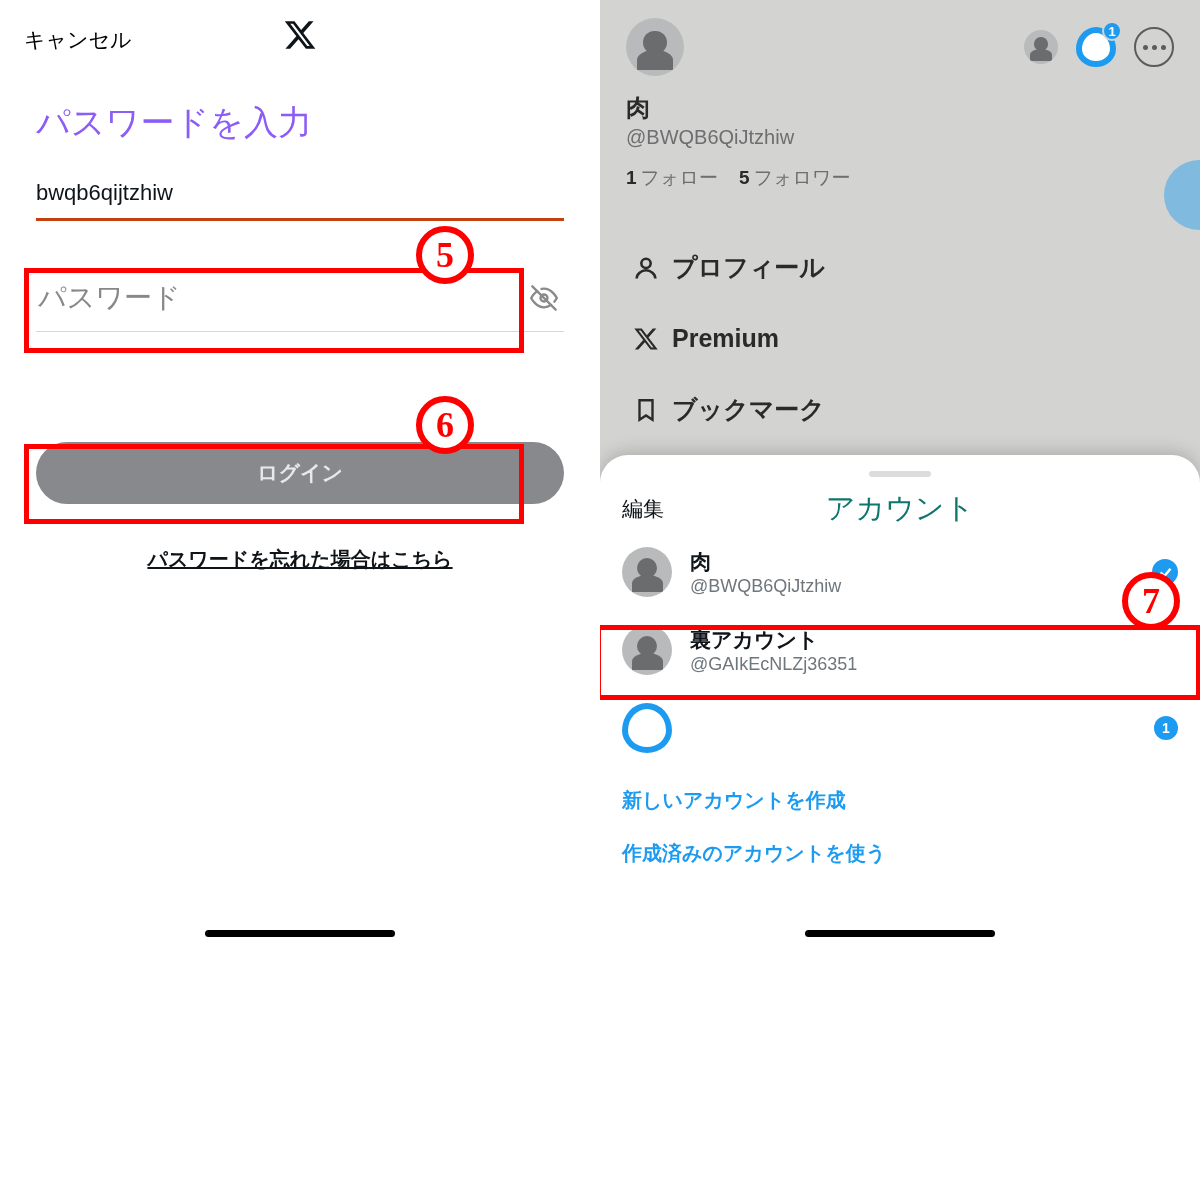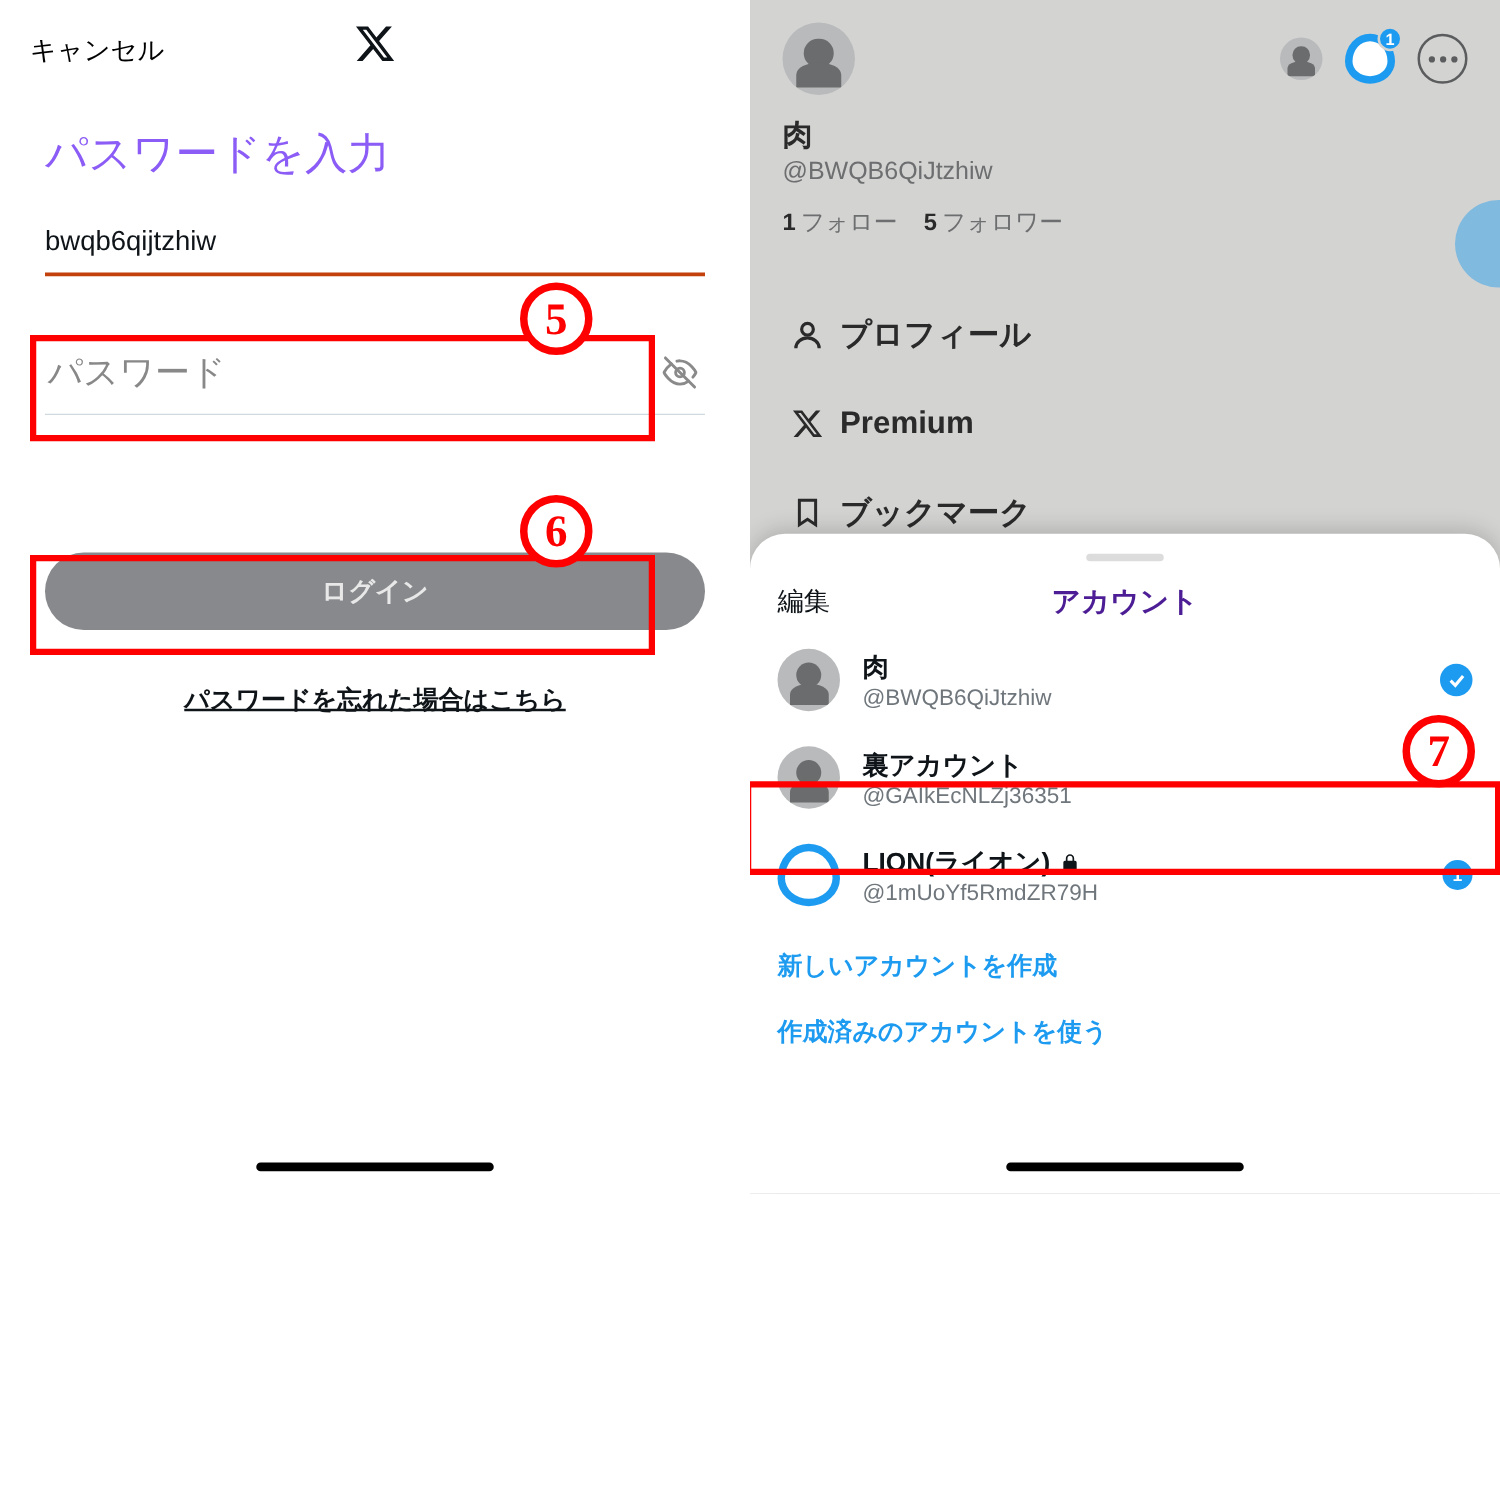--- a/index.html
+++ b/index.html
@@ -95,26 +95,26 @@
   .opera-right {
     position:absolute; right:-34px; top:160px; width:70px; height:70px; border-radius:50%;
     background:#1d9bf0; opacity:.45;
   }
 
   
   .sheet {
     position:absolute; left:0; right:0; bottom:0;
     background:#fff; border-top-left-radius:28px; border-top-right-radius:28px;
     box-shadow: 0 -3px 18px rgba(0,0,0,.18);
-    padding: 14px 0 110px;
+    padding: 14px 0 82px;
   }
   .sheet-grab { width:62px; height:6px; background:#dcdcdc; border-radius:4px; margin: 2px auto 8px; }
   .sheet-header { display:flex; align-items:center; justify-content:center; position:relative; height:48px; }
   .sheet-edit { position:absolute; left:22px; font-size:21px; color:#0f1419;}
-  .sheet-title { font-size:23px; font-weight:700; color:#4c1d95;}
+  .sheet-title { font-size:29px; font-weight:400; color:#0f766e;}
   .acct-row { display:flex; align-items:center; gap:18px; padding: 14px 22px; position:relative;}
   .acct-name { font-size:21px; font-weight:800; color:#0f1419; display:flex; align-items:center; gap:8px;}
   .acct-handle { font-size:18px; color:#6f767c;}
   .check-circle { width:26px; height:26px; border-radius:50%; background:#1d9bf0; color:#fff; display:flex; align-items:center; justify-content:center; position:absolute; right:22px;}
   .notif-dot { width:24px; height:24px; border-radius:50%; background:#1d9bf0; color:#fff; font-size:14px; display:flex; align-items:center; justify-content:center; font-weight:700; position:absolute; right:22px;}
   .egg-avatar { width:50px; height:50px; border:6px solid #1d9bf0; border-radius:50% 50% 50% 50% / 55% 55% 45% 45%; background:#fff;}
   .link-row { padding: 20px 22px 6px; color:#1d9bf0; font-size:20px;font-weight:bold;}
   .lock-icon { font-size:16px; }
 
   
@@ -278,31 +278,20 @@
           <div class="avatar-body"></div>
         </div>
       <div>
         <div class="acct-name">裏アカウント</div>
         <div class="acct-handle">@GAIkEcNLZj36351</div>
       </div>
     </div>
 
     <div class="acct-row">
       <div class="egg-avatar"></div>
-      <div>
-        <div class="acct-name">
-          <span>LION(ライオン)</span>
-          <span class="lock-icon">
-            <svg width="16" height="16" viewBox="0 0 24 24" fill="#0f1419">
-                <path d="M12 2a5 5 0 0 0-5 5v3H6a2 2 0 0 0-2 2v8a2 2 0 0 0 2 2h12a2 2 0 0 0 2-2v-8a2 2 0 0 0-2-2h-1V7a5 5 0 0 0-5-5zm-3 5a3 3 0 1 1 6 0v3H9z"></path>
-              </svg>
-          </span>
-        </div>
-        <div class="acct-handle">@1mUoYf5RmdZR79H</div>
-      </div>
       <div class="notif-dot">1</div>
     </div>
 
     <div class="link-row">新しいアカウントを作成</div>
     <div class="link-row">作成済みのアカウントを使う</div>
   </div>
 
   <div class="home-indicator"></div>
 
   <div class="anno-box" style="left:-4px; top:625px; width:605px; height:75px;"></div>

